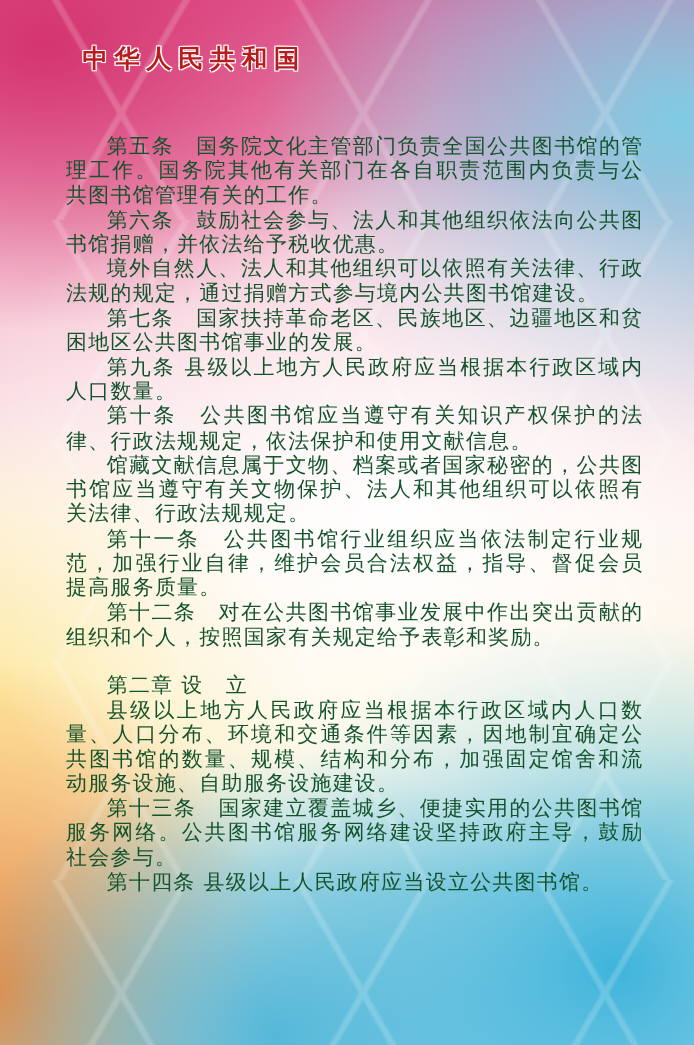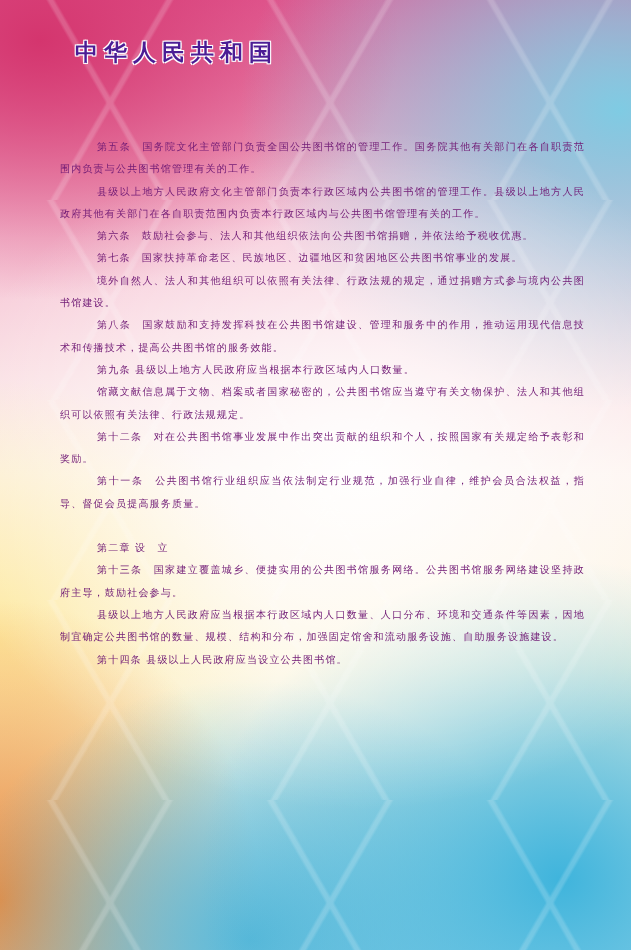--- a/index.html
+++ b/index.html
@@ -16,47 +16,46 @@
       radial-gradient(ellipse 280px 260px at 0px 640px, #fde9a0, rgba(253,233,160,0) 100%),
       radial-gradient(ellipse 360px 260px at 40px 40px, #d4356e, rgba(212,53,110,0) 100%),
       linear-gradient(180deg,#e4639a 0%, #f6c5d6 25%, #fdf3ee 50%, #fef6de 70%, #bfe3ef 100%);
   }
   .facets{position:absolute;inset:0;opacity:0.18;
     background:
       linear-gradient(60deg, transparent 48%, #fff 49%, #fff 50%, transparent 51%),
       linear-gradient(-60deg, transparent 48%, #fff 49%, #fff 50%, transparent 51%);
     background-size:220px 200px;}
   .title{position:absolute;left:75px;top:40px;}
-  .title div{font-family:Liberation Mono, monospace;font-weight:bold;
-    font-size:23px;letter-spacing:6px;color:#4c1d95;line-height:28px;
+  .title div{font-family:Liberation Serif, serif;font-weight:bold;
+    font-size:23px;letter-spacing:6px;color:#b91c1c;line-height:28px;
     text-shadow:-1px -1px 0 #fff,1px -1px 0 #fff,-1px 1px 0 #fff,1px 1px 0 #fff,0 0 2px #fff;}
-  .body{position:absolute;left:60px;top:136px;width:525px;color:#701a75;
-    font-size:10px;line-height:22.3px;letter-spacing:1.2px;text-align:justify;}
+  .body{position:absolute;left:60px;top:122px;width:525px;color:#14532d;
+    font-size:19px;line-height:22.3px;letter-spacing:1.2px;text-align:justify;}
   .p{margin:0;text-indent:37px;}
   .gap{height:22px;}
 </style>
 </head>
 <body>
 
 <div class="bg"></div>
 <div class="facets"></div>
 
 <div class="title">
   <div>中华人民共和国</div>
 </div>
 
 <div class="body">
   <p class="p">第五条　国务院文化主管部门负责全国公共图书馆的管理工作。国务院其他有关部门在各自职责范围内负责与公共图书馆管理有关的工作。</p>
-  <p class="p">县级以上地方人民政府文化主管部门负责本行政区域内公共图书馆的管理工作。县级以上地方人民政府其他有关部门在各自职责范围内负责本行政区域内与公共图书馆管理有关的工作。</p>
   <p class="p">第六条　鼓励社会参与、法人和其他组织依法向公共图书馆捐赠，并依法给予税收优惠。</p>
+  <p class="p">境外自然人、法人和其他组织可以依照有关法律、行政法规的规定，通过捐赠方式参与境内公共图书馆建设。</p>
   <p class="p">第七条　国家扶持革命老区、民族地区、边疆地区和贫困地区公共图书馆事业的发展。</p>
-  <p class="p">境外自然人、法人和其他组织可以依照有关法律、行政法规的规定，通过捐赠方式参与境内公共图书馆建设。</p>
-  <p class="p">第八条　国家鼓励和支持发挥科技在公共图书馆建设、管理和服务中的作用，推动运用现代信息技术和传播技术，提高公共图书馆的服务效能。</p>
   <p class="p">第九条 县级以上地方人民政府应当根据本行政区域内人口数量。</p>
+  <p class="p">第十条　公共图书馆应当遵守有关知识产权保护的法律、行政法规规定，依法保护和使用文献信息。</p>
   <p class="p">馆藏文献信息属于文物、档案或者国家秘密的，公共图书馆应当遵守有关文物保护、法人和其他组织可以依照有关法律、行政法规规定。</p>
+  <p class="p">第十一条　公共图书馆行业组织应当依法制定行业规范，加强行业自律，维护会员合法权益，指导、督促会员提高服务质量。</p>
   <p class="p">第十二条　对在公共图书馆事业发展中作出突出贡献的组织和个人，按照国家有关规定给予表彰和奖励。</p>
-  <p class="p">第十一条　公共图书馆行业组织应当依法制定行业规范，加强行业自律，维护会员合法权益，指导、督促会员提高服务质量。</p>
   <div class="gap"></div>
   <p class="p">第二章 设　立</p>
+  <p class="p">县级以上地方人民政府应当根据本行政区域内人口数量、人口分布、环境和交通条件等因素，因地制宜确定公共图书馆的数量、规模、结构和分布，加强固定馆舍和流动服务设施、自助服务设施建设。</p>
   <p class="p">第十三条　国家建立覆盖城乡、便捷实用的公共图书馆服务网络。公共图书馆服务网络建设坚持政府主导，鼓励社会参与。</p>
-  <p class="p">县级以上地方人民政府应当根据本行政区域内人口数量、人口分布、环境和交通条件等因素，因地制宜确定公共图书馆的数量、规模、结构和分布，加强固定馆舍和流动服务设施、自助服务设施建设。</p>
   <p class="p">第十四条 县级以上人民政府应当设立公共图书馆。</p>
 </div>
 
 </body></html>

